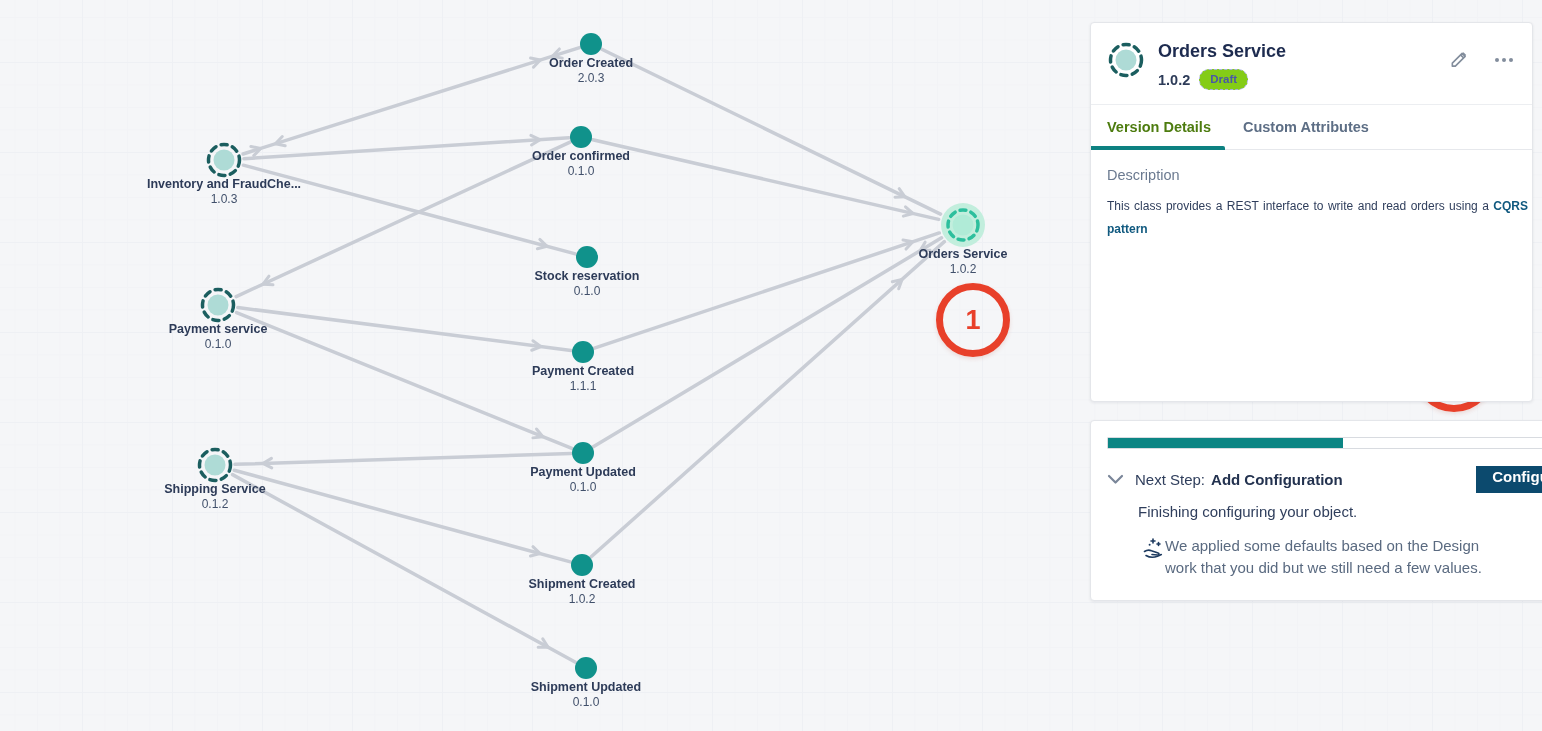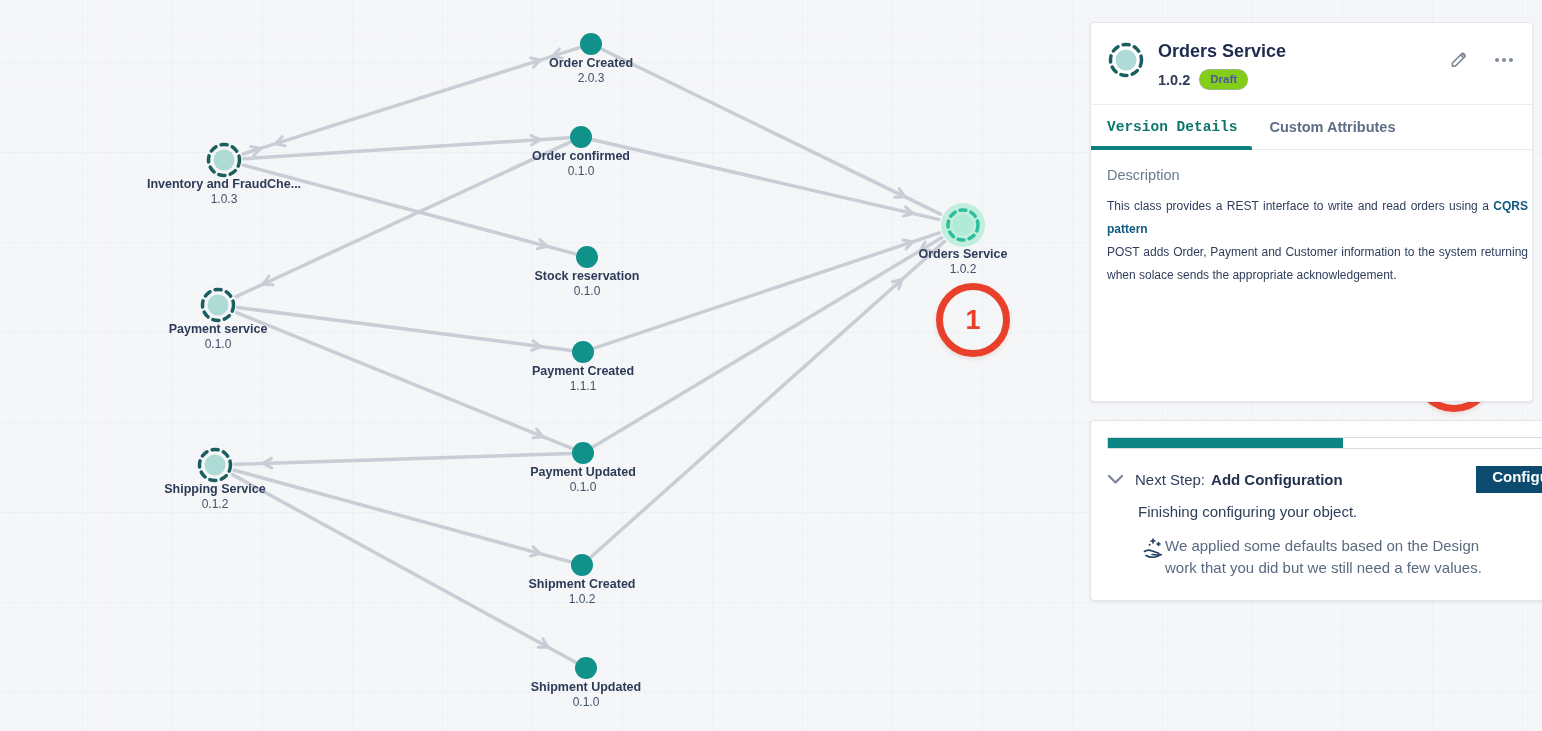--- a/index.html
+++ b/index.html
@@ -65,21 +65,21 @@
   .tabs {
     display:flex; align-items:stretch; gap:32px;
     margin-top:14px; padding:0 16px; height:46px;
     border-top:1px solid #eceef1; border-bottom:1px solid #e6e8ec;
   }
   .tab {
     position:relative; display:flex; align-items:center;
     font-size:14.5px; font-weight:bold; color:#5d6e85; cursor:pointer;
     background:none; border:none; font-family:inherit;
   }
-  .tab.active { color:#0f766e;font-family:Liberation Mono, monospace; }
+  .tab.active { color:#4d7c0f; }
   .tab.active::after {
     content:""; position:absolute; left:-16px; right:-14px; bottom:-1px;
     height:4px; background:#0d8181; border-radius:0 2px 0 0;
   }
 
   .details-body { padding:17px 4px 0 16px; }
   .section-label { font-size:14.5px; color:#6b7a90; margin-bottom:12px; }
   .desc { font-size:12px; line-height:23px; color:#2f3e5c; text-align:justify; }
   a.inline-link { color:#10597f; font-weight:bold; text-decoration:none; }
   .open-full { margin-top:27px; text-align:center; }
@@ -284,21 +284,20 @@
     <button class="tab">
       <span>Custom Attributes</span>
     </button>
   </div>
 
   <div class="details-body">
     <div class="section-label">Description</div>
     <div class="desc">
       <span>This class provides a REST interface to write and read orders using a </span><a class="inline-link" href="#">CQRS pattern</a>
     </div>
-    <div class="desc">POST adds Order, Payment and Customer information to the system returning when solace sends the appropriate acknowledgement.</div>
   </div>
 </div>
 
 <div class="card card-next">
   <div class="progress-track">
     <div class="progress-fill" id="progress-fill" style="width: 50%;"></div>
   </div>
   <div class="next-row">
     <button class="chevron">
       <svg width="17" height="11" viewBox="0 0 17 11">

